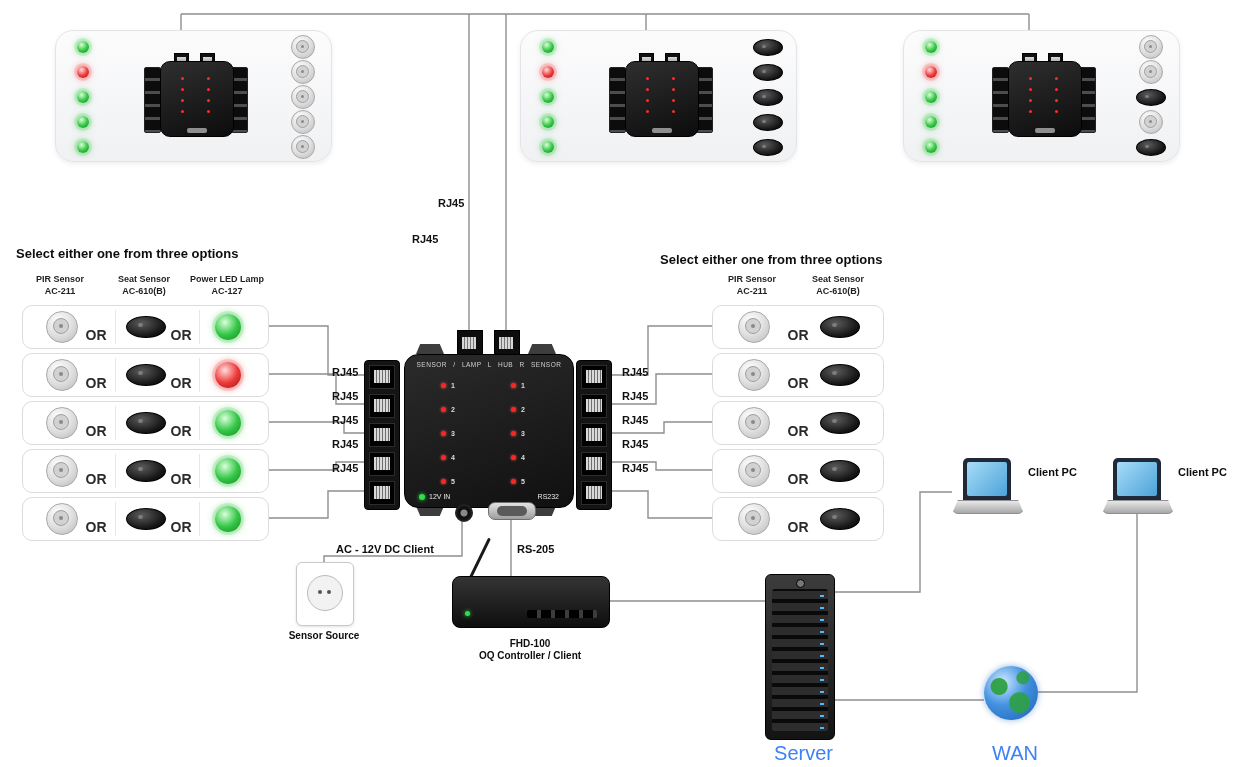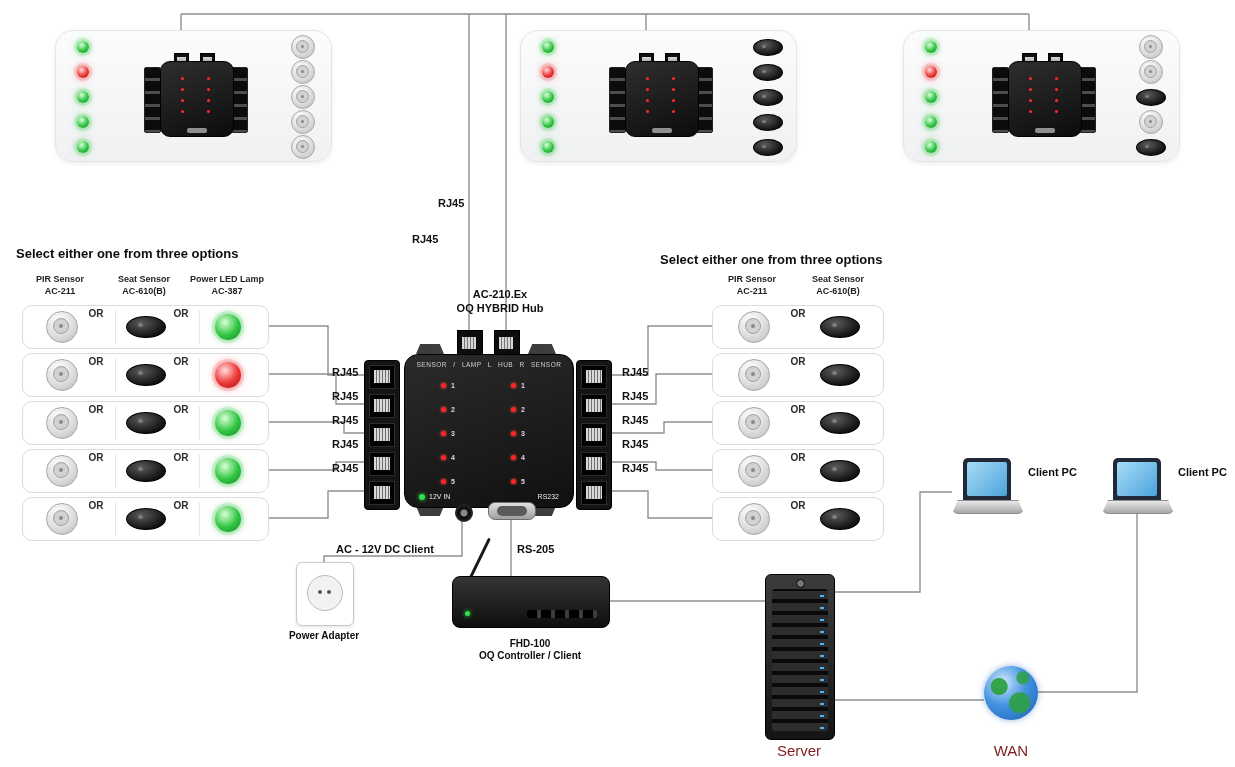--- a/index.html
+++ b/index.html
@@ -36,31 +36,31 @@
   .sensor[data-type="pir"]::after{content:"";position:absolute;left:9px;top:9px;width:3px;height:3px;border-radius:50%;background:#8a8a8a;}
   .sensor[data-type="seat"]{width:28px;height:15px;border-radius:50%;border:1px solid #000;
         background:radial-gradient(ellipse at 38% 32%,#5b5b5b,#171717 65%,#000);}
   .sensor[data-type="seat"]::after{content:"";position:absolute;left:8px;top:5px;width:4px;height:3px;border-radius:50%;background:#7d7d7d;}
 
   
   .rj45{position:absolute;font-size:11px;font-weight:bold;color:#111;}
   .select-title{position:absolute;font-size:13px;font-weight:bold;color:#0d0d0d;}
   .col-header{position:absolute;width:84px;text-align:center;font-size:9px;font-weight:bold;color:#1f1f1f;line-height:1.3;}
   .bold-lab{position:absolute;font-size:11px;font-weight:bold;color:#0d0d0d;}
-  .cap{position:absolute;text-align:center;font-size:15px;color:#7f1d1d;}
+  .cap{position:absolute;text-align:right;font-size:20px;color:#3b82f6;}
   .cap-sm{position:absolute;text-align:center;font-size:10px;font-weight:bold;color:#0d0d0d;line-height:1.25;}
   .pc-label{position:absolute;font-size:11px;font-weight:bold;color:#0d0d0d;}
   .hub-name{position:absolute;left:430px;top:288px;width:140px;text-align:center;font-size:11px;font-weight:bold;line-height:1.25;color:#0d0d0d;}
 
   
   .opt-row{position:absolute;height:42px;background:#fff;border:1px solid #dcdcdc;border-radius:10px;}
   .opt-row.l{left:22px;width:245px;}
   .opt-row.r{left:712px;width:170px;}
   .divider{position:absolute;top:4px;bottom:4px;width:1px;background:#e7e7e7;display:block;}
-  .or{position:absolute;top:2px;width:24px;text-align:center;font-size:10px;font-weight:bold;color:#2b2b2b;}
+  .or{position:absolute;top:21px;width:24px;text-align:center;font-size:14px;font-weight:bold;color:#2b2b2b;}
   .pir-lg{position:absolute;width:30px;height:30px;border-radius:50%;border:1px solid #a9a9a9;display:block;
         background:radial-gradient(circle at 38% 30%,#ffffff,#e0e0e0 50%,#b9b9b9);}
   .pir-lg::before{content:"";position:absolute;left:6px;top:6px;width:14px;height:14px;border-radius:50%;background:#d2d2d2;border:1px solid #9f9f9f;}
   .pir-lg::after{content:"";position:absolute;left:12px;top:12px;width:4px;height:4px;border-radius:50%;background:#8a8a8a;}
   .seat-lg{position:absolute;width:38px;height:20px;border-radius:50%;border:1px solid #000;display:block;
         background:radial-gradient(ellipse at 38% 32%,#5b5b5b,#171717 65%,#000);}
   .seat-lg::after{content:"";position:absolute;left:11px;top:6px;width:5px;height:4px;border-radius:50%;background:#7d7d7d;}
   .lamp{position:absolute;width:26px;height:26px;border-radius:50%;display:block;}
 
   
@@ -224,24 +224,20 @@
         <i class="sensor" data-type="pir"></i>
       </span>
     <span class="sensor-slot" style="left:231px;top:104px">
         <i class="sensor" data-type="seat"></i>
       </span>
   </div>
 
   <span class="rj45" style="left:438px;top:197px">RJ45</span>
   <span class="rj45" style="left:412px;top:233px">RJ45</span>
 
-  <div class="hub-name">
-    <div>AC-210.Ex</div>
-    <div>OQ HYBRID Hub</div>
-  </div>
 
   <span class="hub-port" style="left:457px"></span>
   <span class="hub-port" style="left:494px"></span>
   <span class="hub-tab" style="left:416px;top:344px"></span>
   <span class="hub-tab" style="left:528px;top:344px"></span>
   <span class="hub-tab" style="left:416px;top:506px;transform:scaleY(-1)"></span>
   <span class="hub-tab" style="left:528px;top:506px;transform:scaleY(-1)"></span>
 
   <div class="hub-body">
     <div class="hub-legend">SENSOR / LAMP L HUB R SENSOR</div>
@@ -313,21 +309,21 @@
   <div class="col-header" style="left:18px;top:274px">
     <div>PIR Sensor</div>
       <div>AC-211</div>
   </div>
   <div class="col-header" style="left:102px;top:274px">
     <div>Seat Sensor</div>
       <div>AC-610(B)</div>
   </div>
   <div class="col-header" style="left:185px;top:274px">
     <div>Power LED Lamp</div>
-      <div>AC-387</div>
+      <div>AC-127</div>
   </div>
 
   <div class="opt-row l" style="top:305px">
     <span class="divider" style="left:92px"></span>
     <span class="divider" style="left:176px"></span>
     <i class="pir-lg" style="left:23px;top:5px"></i>
     <span class="or" style="left:61px">OR</span>
     <i class="seat-lg" style="left:103px;top:10px"></i>
     <span class="or" style="left:146px">OR</span>
     <i class="lamp glow" style="left:192px;top:8px" data-color="green"></i>
@@ -414,21 +410,21 @@
   <div class="opt-row r" style="top:497px">
     <i class="pir-lg" style="left:25px;top:5px"></i>
     <span class="or" style="left:73px">OR</span>
     <i class="seat-lg" style="left:107px;top:10px"></i>
   </div>
 
   <span class="bold-lab" style="left:336px;top:543px">AC - 12V DC Client</span>
   <span class="bold-lab" style="left:517px;top:543px">RS-205</span>
 
   <div class="power-box"></div>
-  <div class="cap-sm" style="left:282px;top:630px;width:84px">Power Adapter</div>
+  <div class="cap-sm" style="left:282px;top:630px;width:84px">Sensor Source</div>
 
   <span class="antenna"></span>
   <div class="fhd-box"></div>
   <div class="cap-sm" style="left:460px;top:638px;width:140px">FHD-100</div>
   <div class="cap-sm" style="left:440px;top:650px;width:180px">OQ Controller / Client</div>
 
   <div class="server-box">
     <div class="server-slats"></div>
     <div class="server-leds"></div>
   </div>

